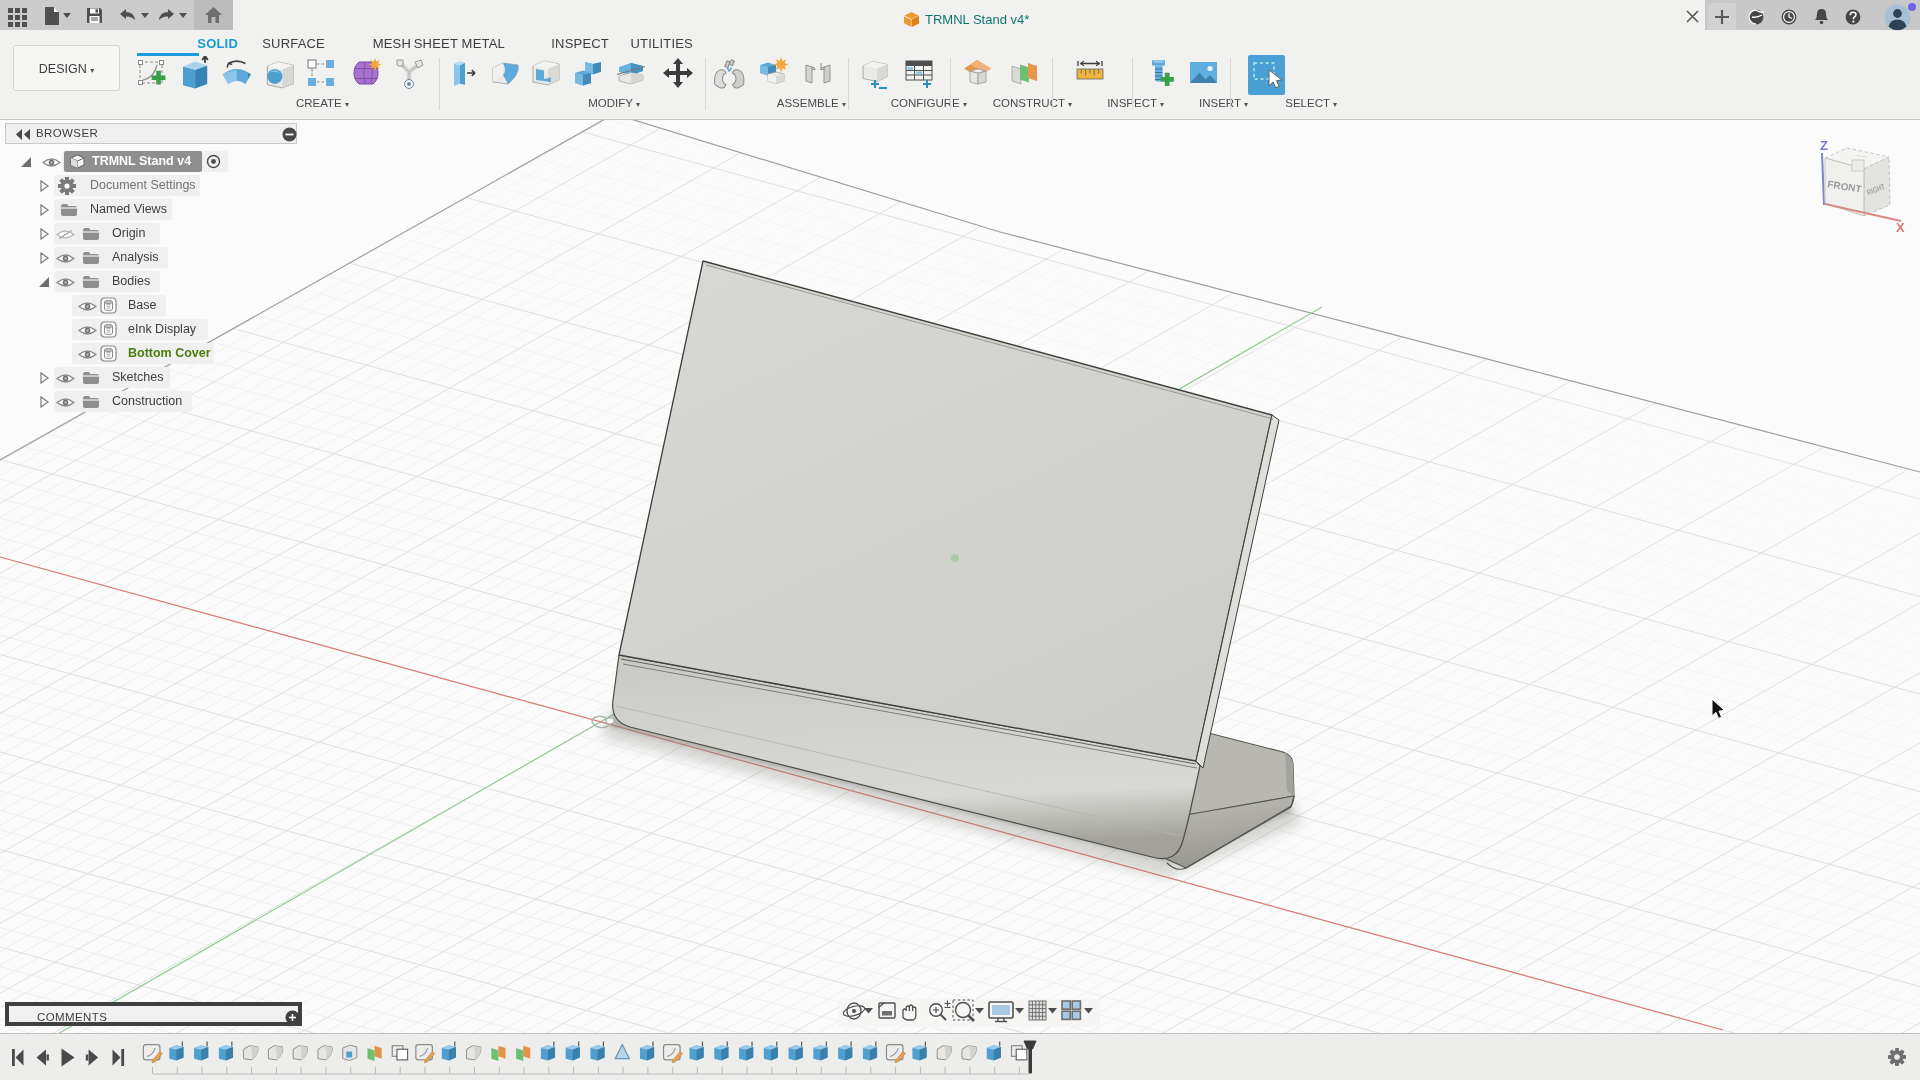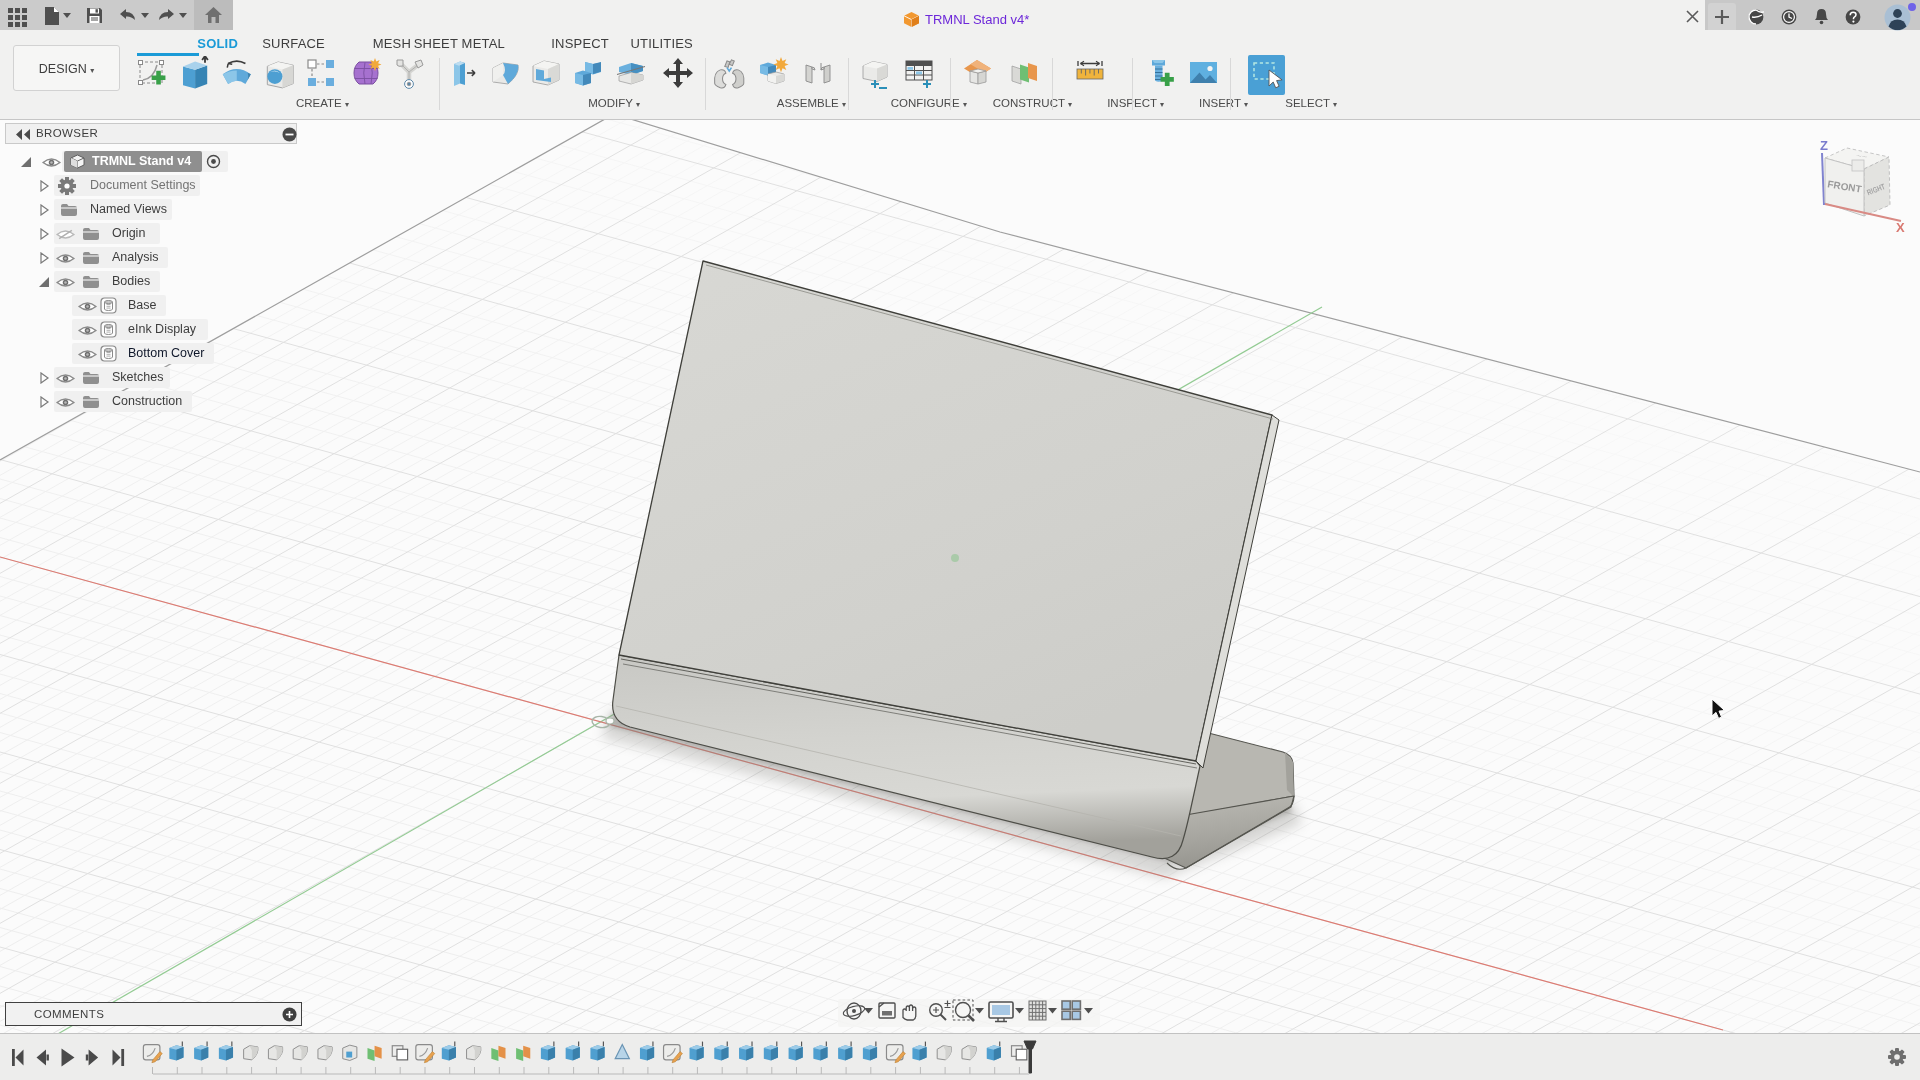--- a/index.html
+++ b/index.html
@@ -1,32 +1,32 @@
 <!DOCTYPE html>
 <html><head><meta charset="utf-8"><style>
 * { margin:0; padding:0; box-sizing:border-box; }
 html,body { width:1920px; height:1080px; overflow:hidden; font-family:"Liberation Sans",sans-serif; }
 #root { position:relative; width:1920px; height:1080px; background:#fbfbfb; }
 #vp { position:absolute; left:0; top:0; }
 #header { position:absolute; left:0; top:0; width:1920px; height:120px; background:#f1f1f0; border-bottom:1px solid #c6c6c6; }
 #topbar { position:absolute; left:0; top:0; width:1920px; height:30px; background:#f1f1f0; }
 #qat { position:absolute; left:0; top:0; width:233px; height:30px; background:#cbcbcb; }
 #tbright { position:absolute; left:1705px; top:0; width:215px; height:30px; background:#c8c8c8; }
-#title { position:absolute; left:925px; top:12px; font-size:13px; color:#6d28d9; }
+#title { position:absolute; left:925px; top:12px; font-size:13px; color:#0f766e; }
 .tab { position:absolute; top:36px; height:20px; text-align:right; font-size:13px; color:#3d3d3d; letter-spacing:0.2px; }
 .tab.act { color:#1b9bd7; font-weight:bold; }
 #solidline { position:absolute; left:137px; top:53px; width:62px; height:3px; background:#1b9bd7; }
 .glabel { position:absolute; top:97px; text-align:right; font-size:11.5px; color:#4a4a4a; }
 .car { font-size:8px; color:#555; }
 .gdiv { position:absolute; top:58px; width:1px; height:52px; background:#d8d8d8; }
 #designbtn { position:absolute; left:13px; top:45px; width:107px; height:46px; background:#f6f6f5; border:1px solid #d2d2d2; border-radius:3px; text-align:center; line-height:46px; font-size:12.5px; color:#3d3d3d; }
 .dcar { position:absolute; width:0; height:0; border-left:4px solid transparent; border-right:4px solid transparent; border-top:5px solid #4f4f4f; }
 #bheader { position:absolute; left:5px; top:123px; width:292px; height:21px; background:#f0f0f0; border:1px solid #c9c9c9; }
 #bheader .t { position:absolute; left:30px; top:3px; font-size:11.5px; color:#3d3d3d; letter-spacing:0.4px; }
-#comments { position:absolute; left:5px; top:1002px; width:297px; height:24px; background:#f1f1f1; border:1px solid #404040; }
+#comments { position:absolute; left:5px; top:1002px; width:297px; height:24px; background:#f1f1f1; border:4px solid #404040; }
 #comments .t { position:absolute; left:28px; top:5px; font-size:11.5px; color:#3f3f3f; letter-spacing:0.4px; }
 #tlbar { position:absolute; left:0; top:1033px; width:1920px; height:47px; background:#ededec; border-top:1px solid #c2c2c2; }
 </style></head>
 <body>
 <div id="root">
 <svg id="vp" width="1920" height="1080" viewBox="0 0 1920 1080">
 <rect x="0" y="0" width="1920" height="1080" fill="#fbfbfb"></rect>
 
 <defs>
 <linearGradient id="pg" x1="0" y1="0" x2="0.6" y2="1">
@@ -798,21 +798,21 @@
       <circle cx="9" cy="7" r="1.2" fill="#fff" opacity="0.5"></circle>
     </svg>
     <svg style="position:absolute;left:100px;top:345px" width="17" height="17" viewBox="0 0 17 17">
       <rect x="1" y="1" width="15" height="15" rx="3.5" fill="#fdfdfd" stroke="#8a8a8a" stroke-width="1.2"></rect>
       <g transform="translate(4.5,3.5)">
         <path d="M0 1.5 v7 q0 1.5 4 1.5 t4 -1.5 v-7" fill="#fff" stroke="#8a8a8a"></path>
         <ellipse cx="4" cy="1.5" rx="4" ry="1.5" fill="#c9c9c9" stroke="#8a8a8a"></ellipse>
         <path d="M2 4 h4 M2 5.8 h4 M2 7.6 h4" stroke="#9a9a9a" stroke-width="0.8"></path>
       </g>
     </svg>
-<div style="position:absolute;left:128px;top:346px;font-size:12.5px;color:#0f172a;font-weight:400;white-space:nowrap">Bottom Cover</div>
+<div style="position:absolute;left:128px;top:346px;font-size:12.5px;color:#4d7c0f;font-weight:700;white-space:nowrap">Bottom Cover</div>
 <div style="position:absolute;left:54px;top:367px;width:116px;height:21px;background:#f0f0f0;border-radius:2px"></div>
 <svg style="position:absolute;left:38px;top:372px" width="12" height="12" viewBox="0 0 12 12">
       <path d="M3 1 L10 6 L3 11z" fill="#fdfdfd" stroke="#7a7a7a" stroke-width="1.2"></path>
     </svg>
     <svg style="position:absolute;left:56px;top:371px" width="19" height="15" viewBox="0 0 18 14">
       <path d="M1 7 Q9 0.5 17 7 Q9 13.5 1 7z" fill="#fff" stroke="#8a8a8a" stroke-width="1.3"></path>
       <circle cx="9" cy="7" r="2.6" fill="#6f6f6f"></circle>
       <circle cx="9" cy="7" r="1.2" fill="#fff" opacity="0.5"></circle>
     </svg>
     <svg style="position:absolute;left:82px;top:371px" width="18" height="14" viewBox="0 0 18 14">

